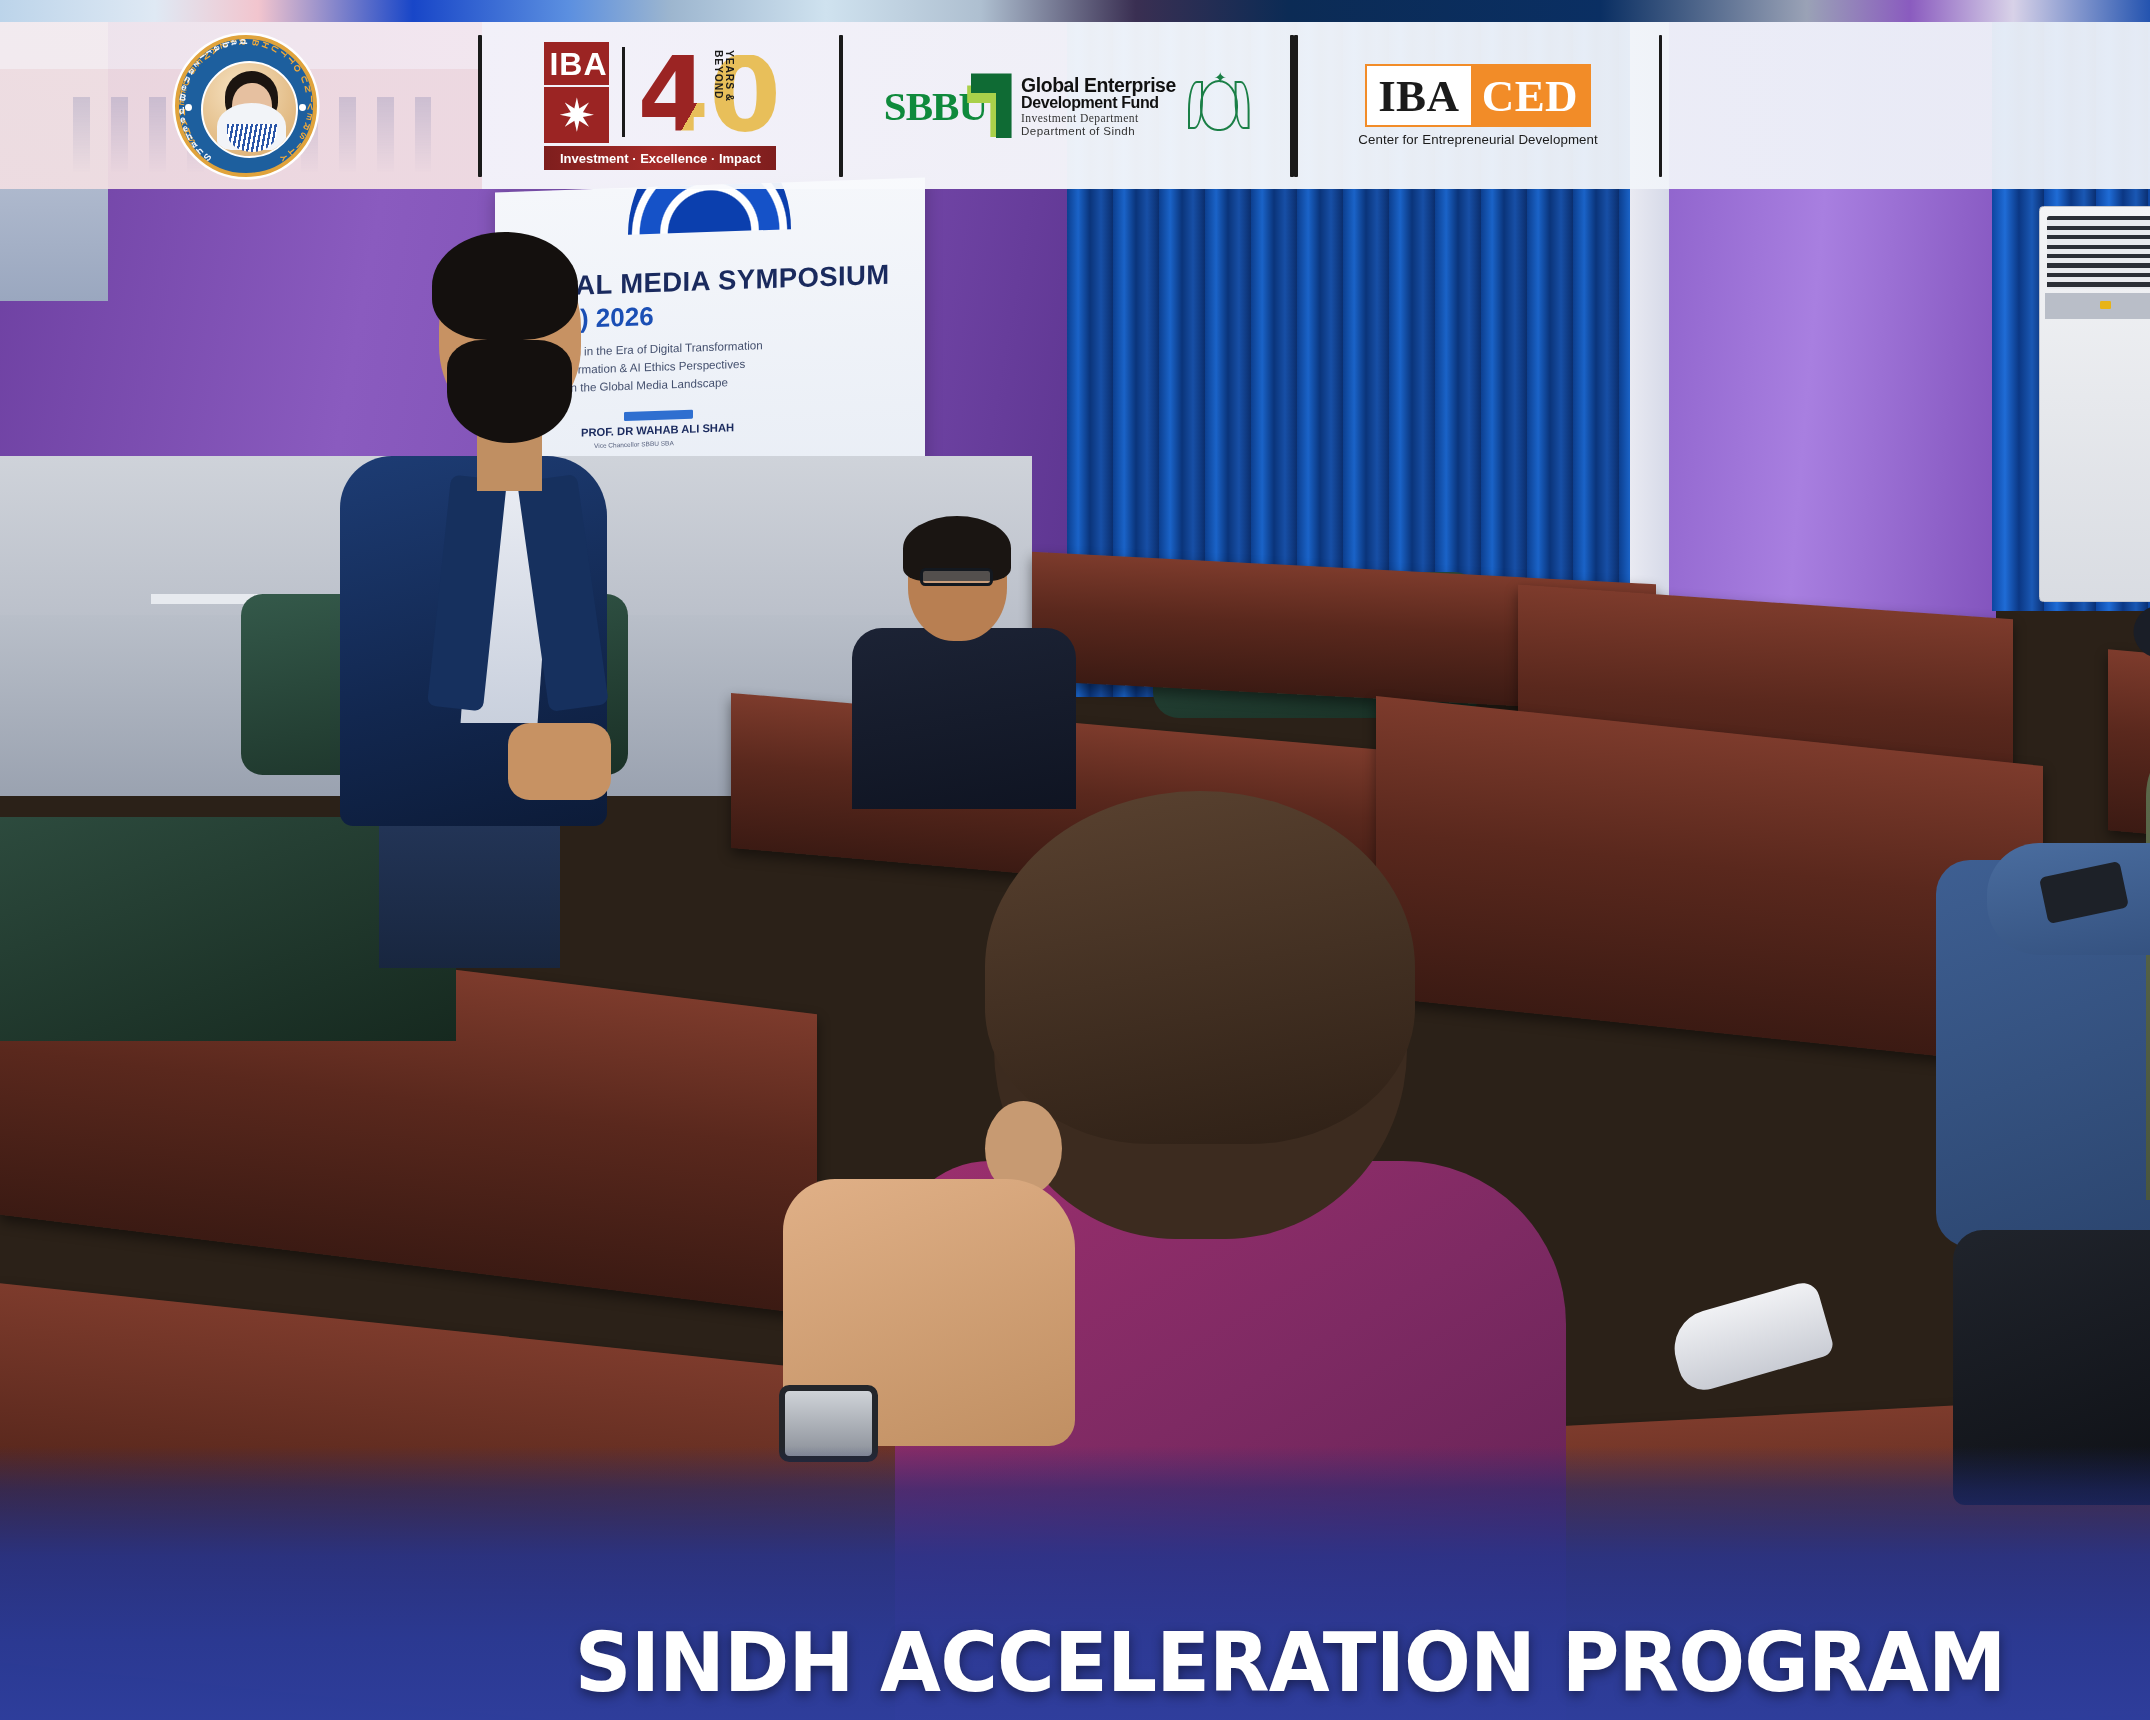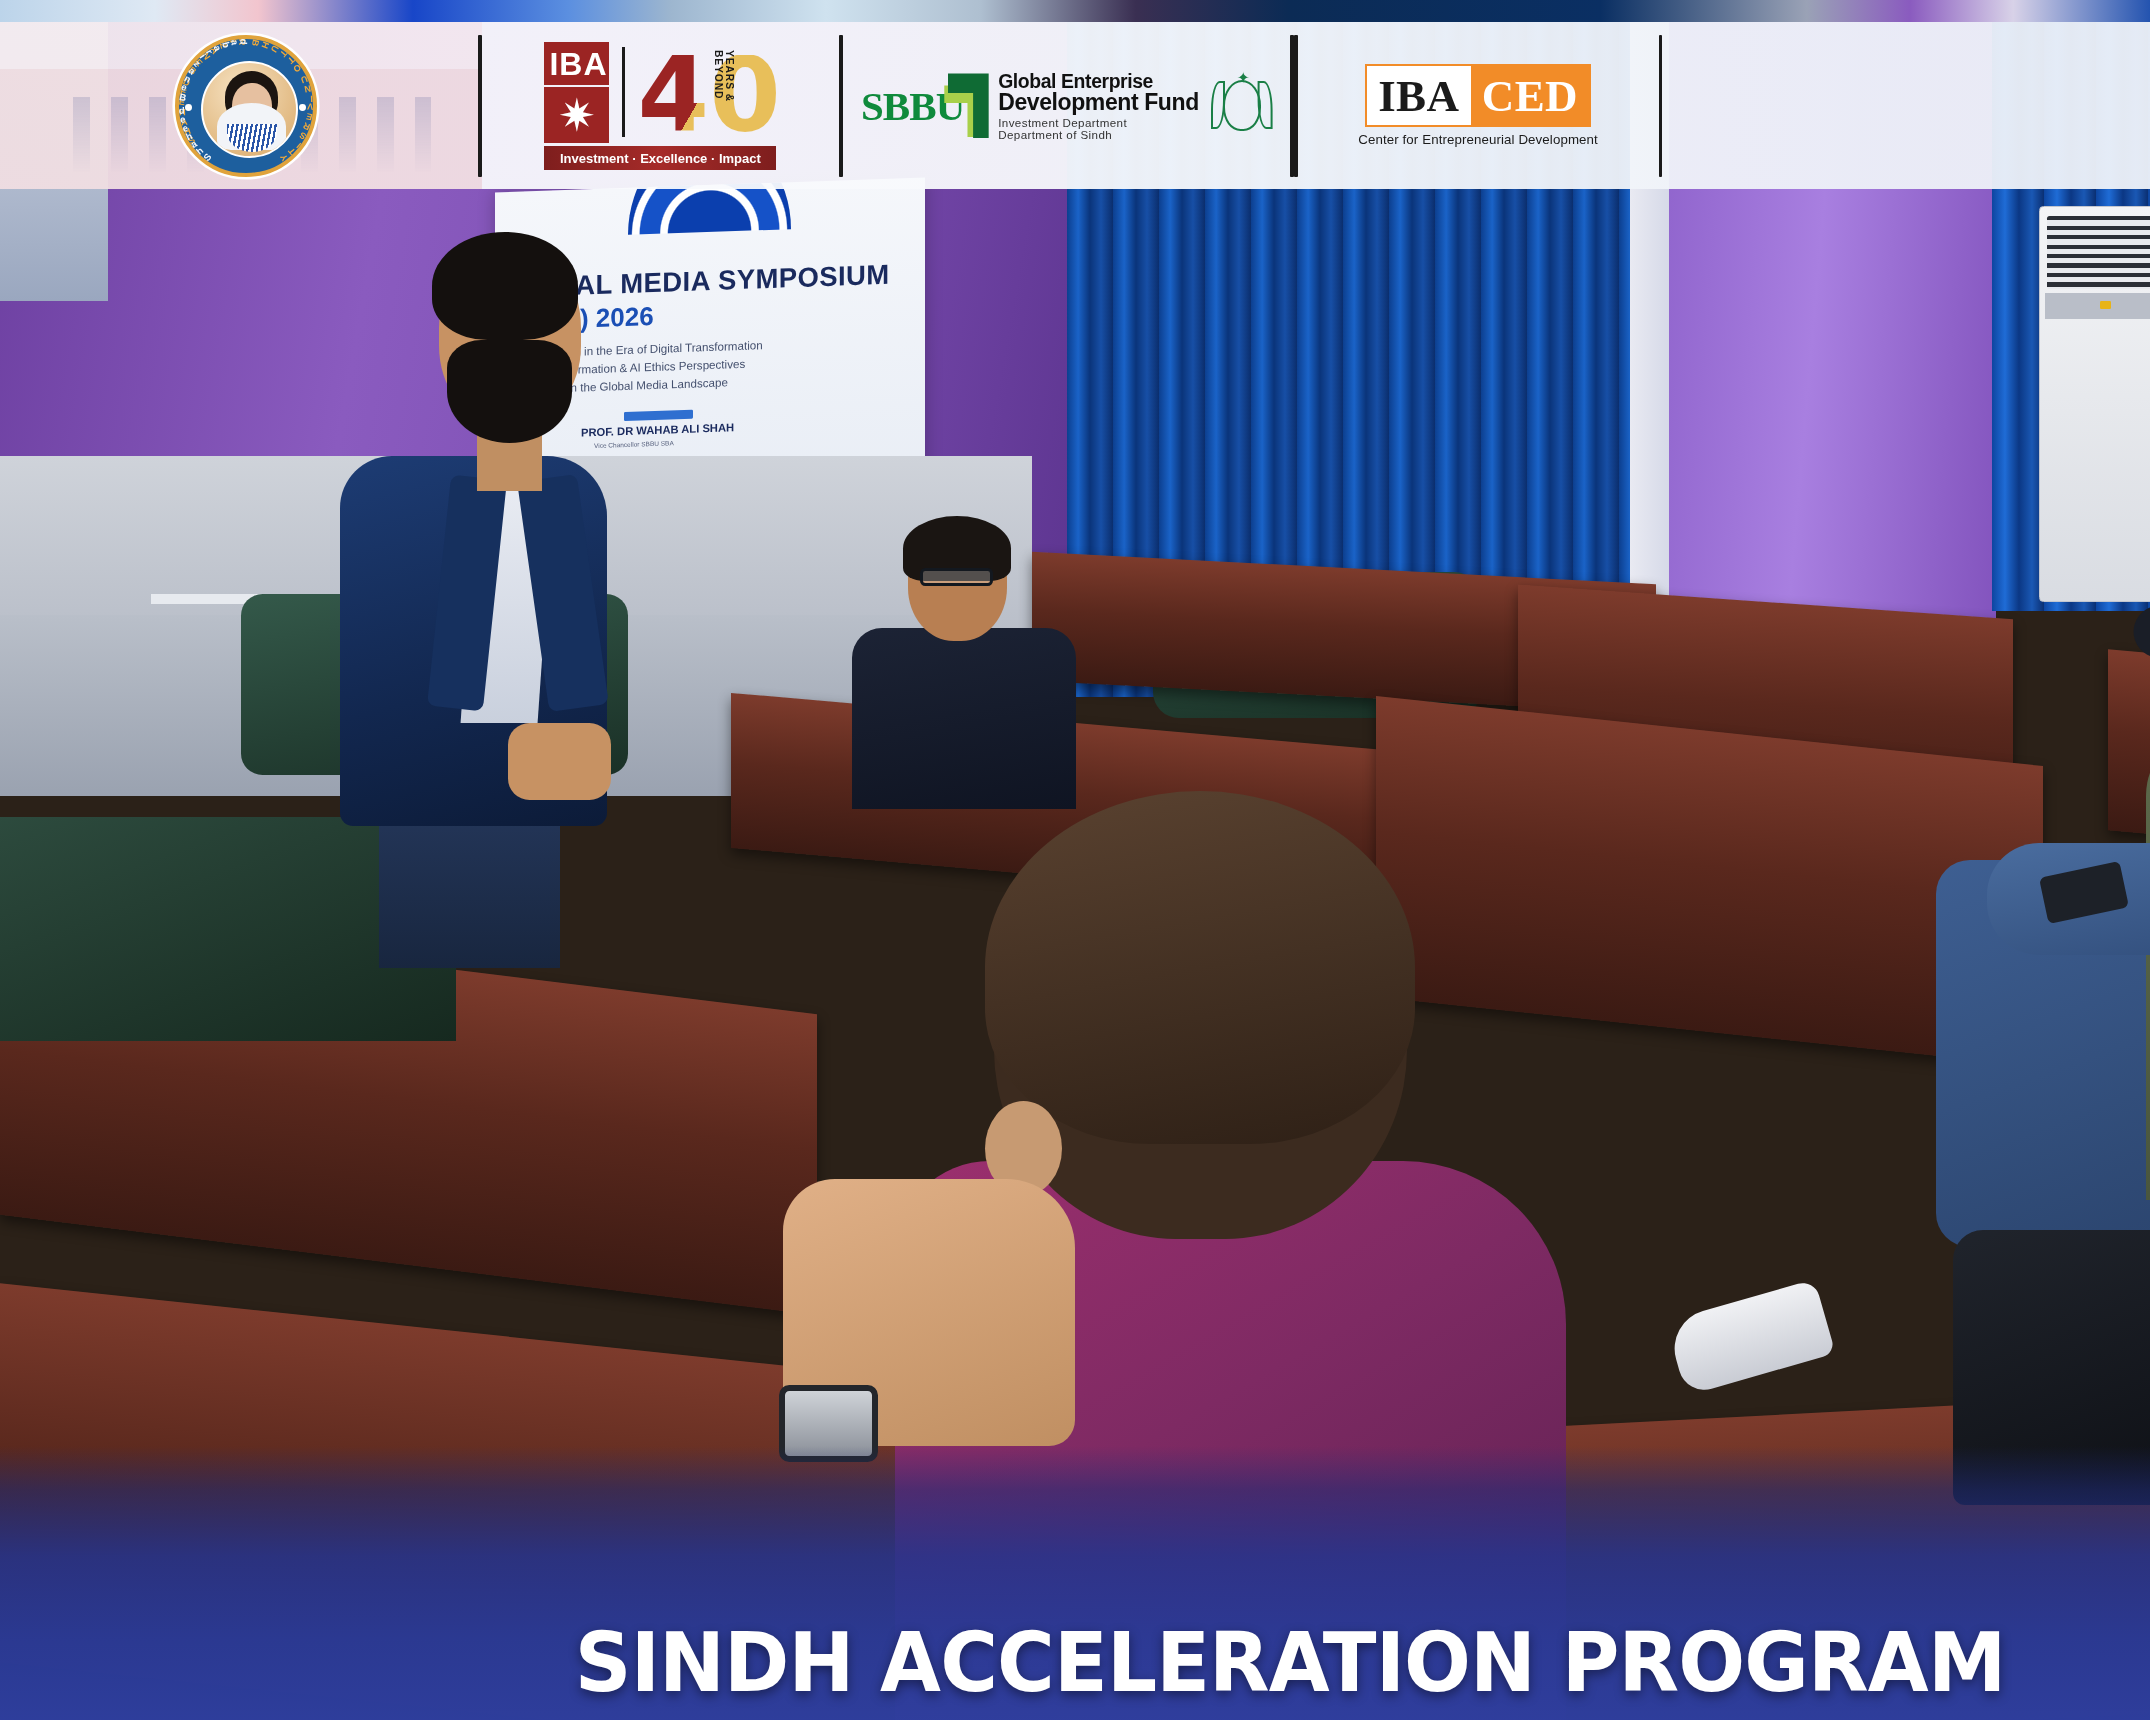--- a/index.html
+++ b/index.html
@@ -224,22 +224,22 @@
   .sedf .arrow{width:47px;height:65px;position:relative;}
   .sedf .arrow i{position:absolute;display:block;}
   .sedf .a1{left:3.4px;top:0;width:41px;height:65px;background:#0f6b34;
     clip-path:polygon(0 0,100% 0,100% 100%,62% 100%,62% 30%,0 30%);}
   .sedf .a2{left:0;top:12px;width:40px;height:52px;background:#a9d04a;
     clip-path:polygon(0 0,100% 0,100% 100%,58% 100%,58% 34%,0 34%);}
   .sedf .sedf-word{font-family:"Liberation Serif",serif;font-size:41px;font-weight:bold;color:#0f8a3c;
     letter-spacing:-0.9px;margin-right:-27px;}
   .sedf .txt{display:flex;flex-direction:column;line-height:1.04;}
   .sedf .l1{font-size:19.4px;font-weight:bold;color:#111;letter-spacing:-0.4px;}
-  .sedf .l2{font-size:23px;font-weight:bold;color:#111;letter-spacing:-0.4px;text-align:center;}
-  .sedf .l3{font-size:11.6px;color:#333;letter-spacing:0.4px;margin-top:1.7px;}
+  .sedf .l2{font-size:16px;font-weight:bold;color:#111;letter-spacing:-0.4px;}
+  .sedf .l3{font-size:11.6px;color:#333;letter-spacing:0.4px;margin-top:1.7px;font-family:Liberation Serif, serif;}
   .sedf .l4{font-size:11.6px;color:#333;letter-spacing:0.4px;}
   .sedf .govt{width:60px;height:73px;margin-left:6px;position:relative;}
   .sedf .govt .shield{position:absolute;left:11.2px;top:10.3px;width:38px;height:51px;
     border:2.2px solid #1a7f46;border-radius:50% 50% 46% 46%;}
   .sedf .govt .star{position:absolute;left:25px;top:0;color:#1a7f46;font-size:15.5px;}
   .sedf .govt .wreathL,.sedf .govt .wreathR{position:absolute;top:12px;width:14.6px;height:48px;
     border:2.2px solid #1a7f46;border-radius:60% 0 60% 0;}
   .sedf .govt .wreathL{left:-0.9px;} .sedf .govt .wreathR{right:-0.9px;transform:scaleX(-1);}
 
   

